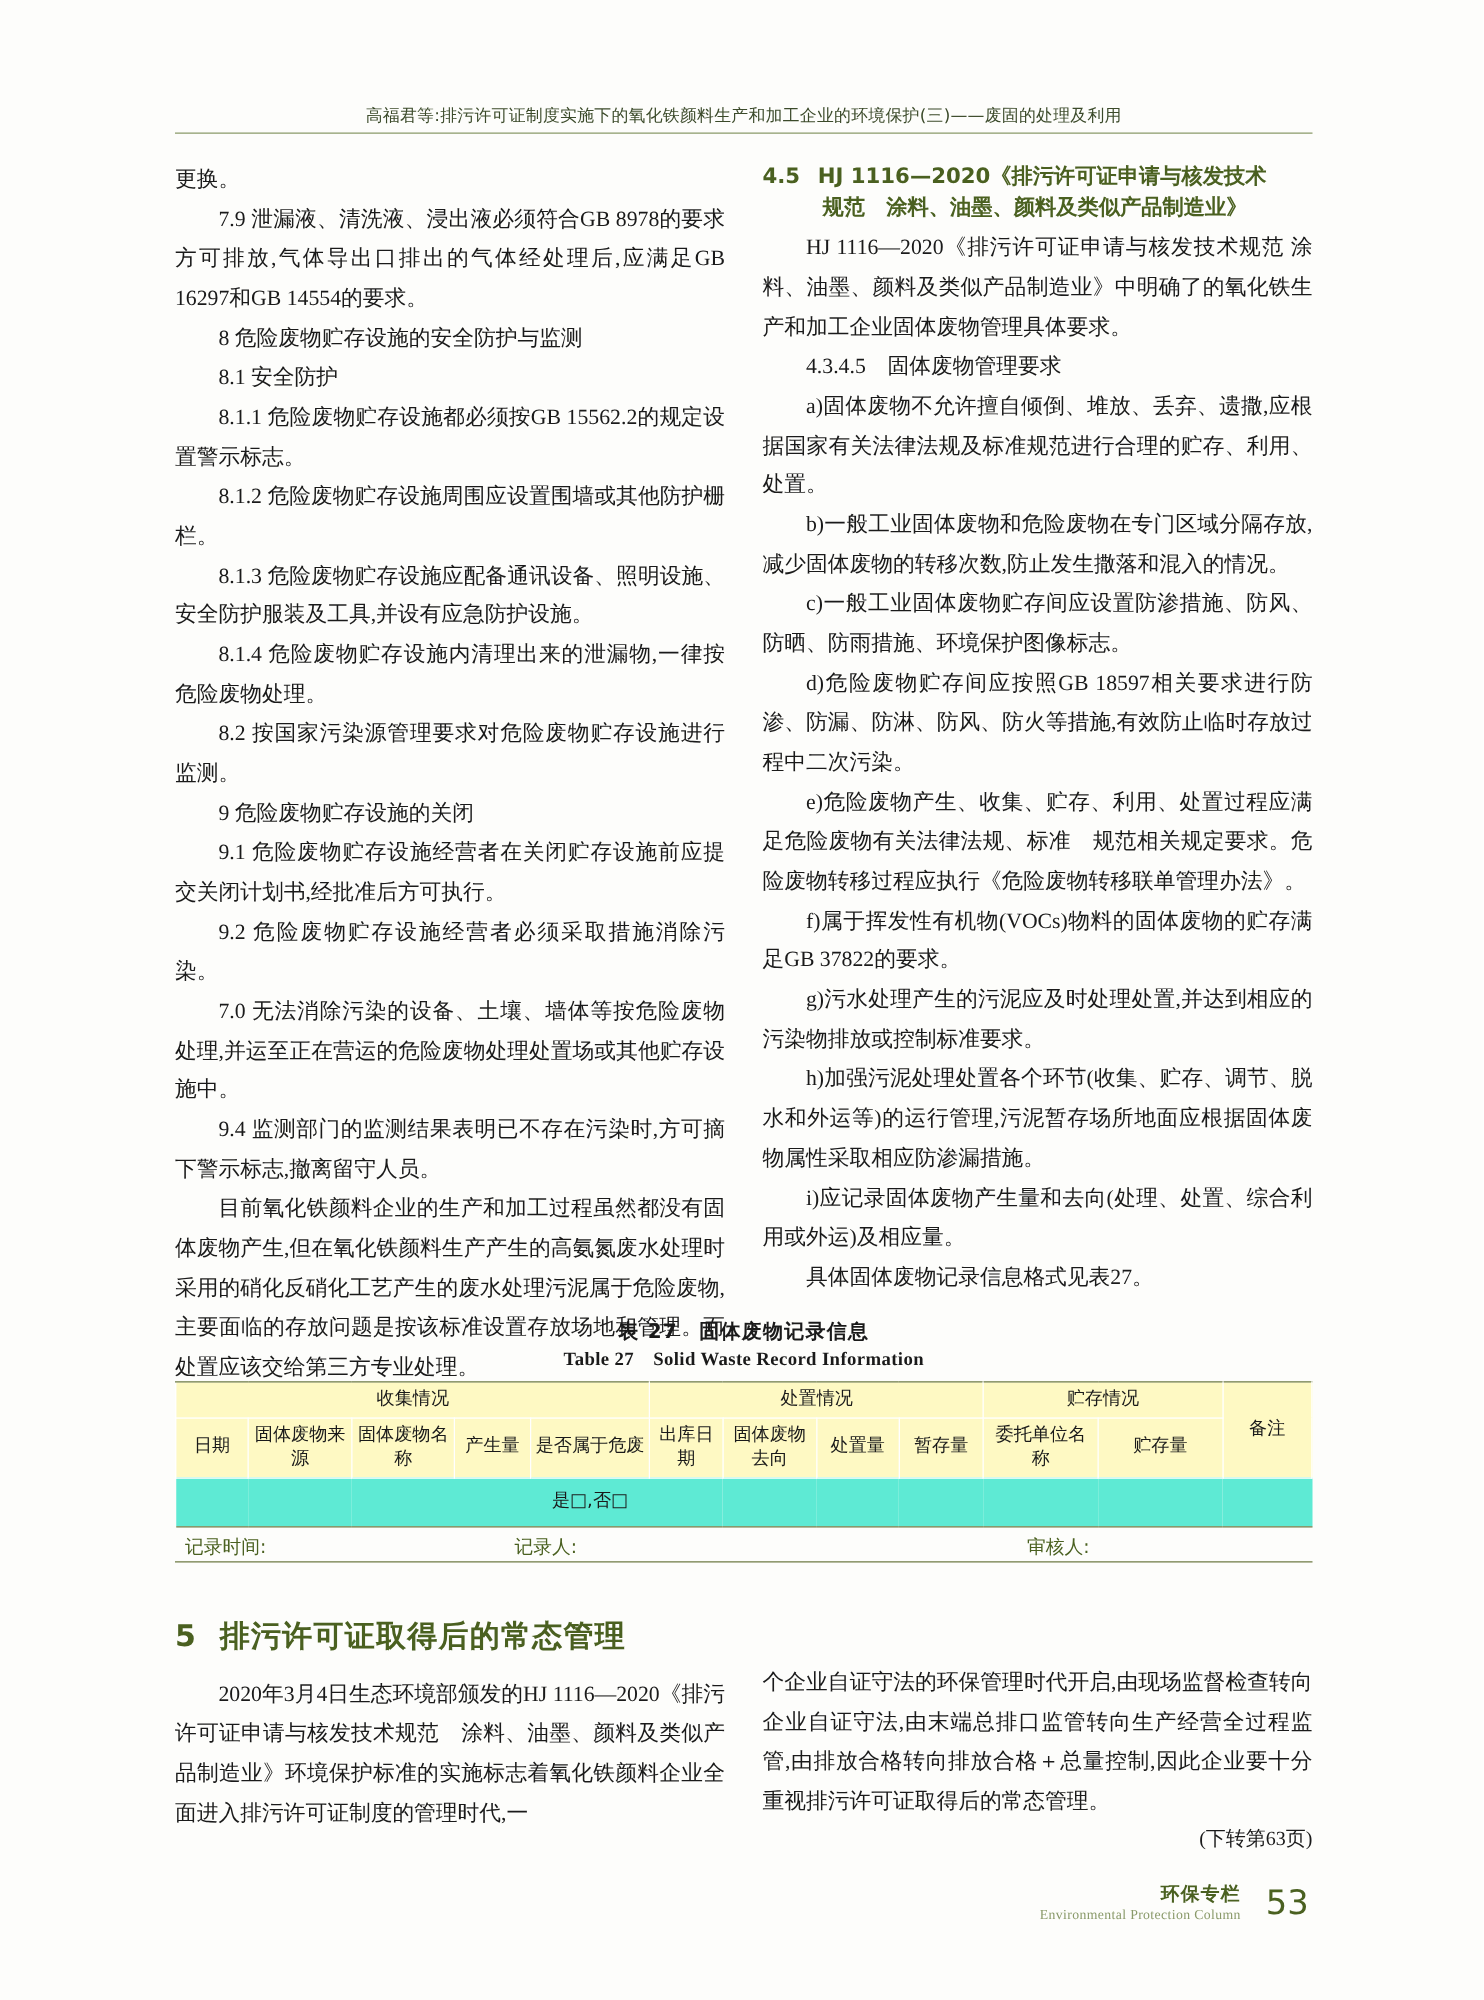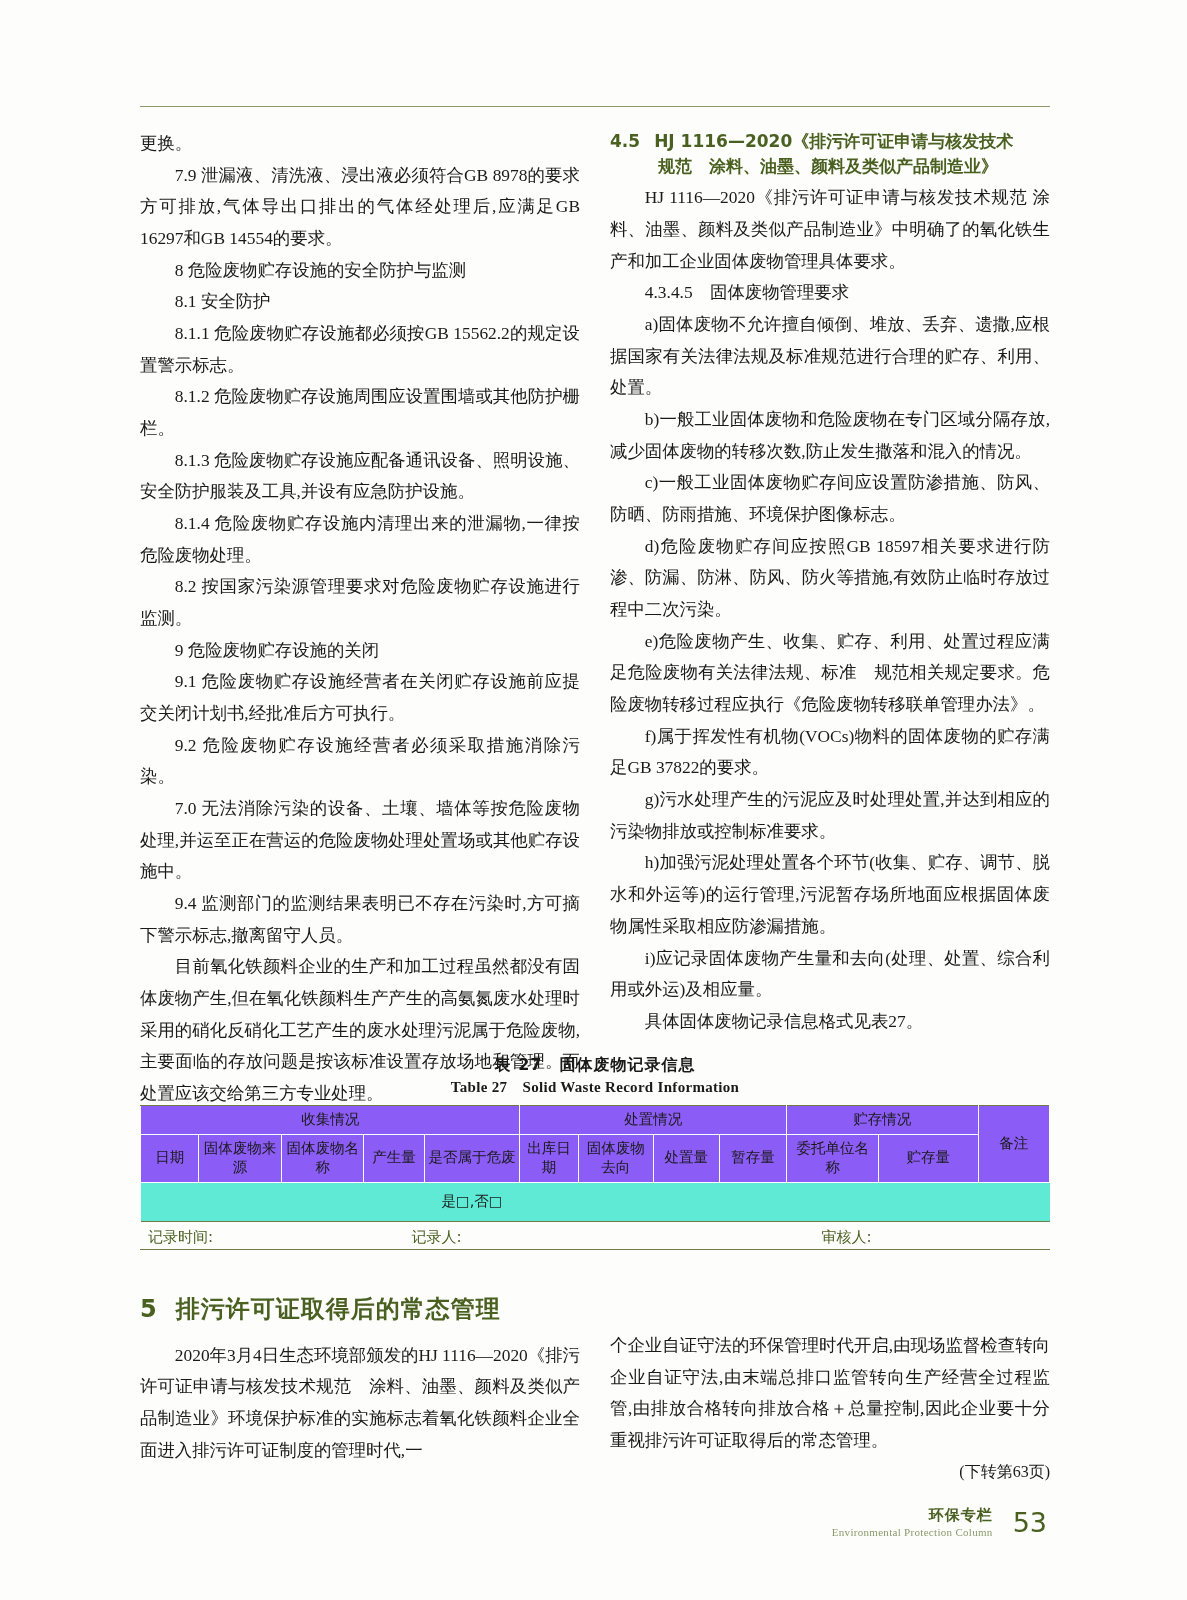--- a/index.html
+++ b/index.html
@@ -108,21 +108,21 @@
     font-family: "DejaVu Sans", "Liberation Sans", sans-serif;
   }
   table.rec th, table.rec td {
     border: 1px solid #ffffff;
     text-align: center;
     vertical-align: middle;
     padding: 4px 2px;
     line-height: 1.35;
   }
   table.rec thead th {
-    background: #8b5cf6;
+    background: #fef9c3;
     color: #1a1a1a;
     font-weight: normal;
   }
   table.rec .topline {
     border-top: 1.5px solid #6e7b44;
   }
   table.rec tbody td {
     background: #5eead4;
     border: none;
     border-bottom: 1.2px solid #6e7b44;
@@ -212,20 +212,21 @@
     color: #4a6020;
     line-height: 0.95;
     padding-bottom: 2px;
   }
 </style>
 </head>
 <body>
 
 <div class="page">
 
+  <div class="runhead">高福君等:排污许可证制度实施下的氧化铁颜料生产和加工企业的环境保护(三)——废固的处理及利用</div>
   <div class="runhead-rule"></div>
 
   <div class="col col-left">
     <p class="t">更换。</p>
     <p class="t ind">7.9 泄漏液、清洗液、浸出液必须符合GB 8978的要求方可排放,气体导出口排出的气体经处理后,应满足GB 16297和GB 14554的要求。</p>
     <p class="t ind">8 危险废物贮存设施的安全防护与监测</p>
     <p class="t ind">8.1 安全防护</p>
     <p class="t ind">8.1.1 危险废物贮存设施都必须按GB 15562.2的规定设置警示标志。</p>
     <p class="t ind">8.1.2 危险废物贮存设施周围应设置围墙或其他防护栅栏。</p>
     <p class="t ind">8.1.3 危险废物贮存设施应配备通讯设备、照明设施、安全防护服装及工具,并设有应急防护设施。</p>

